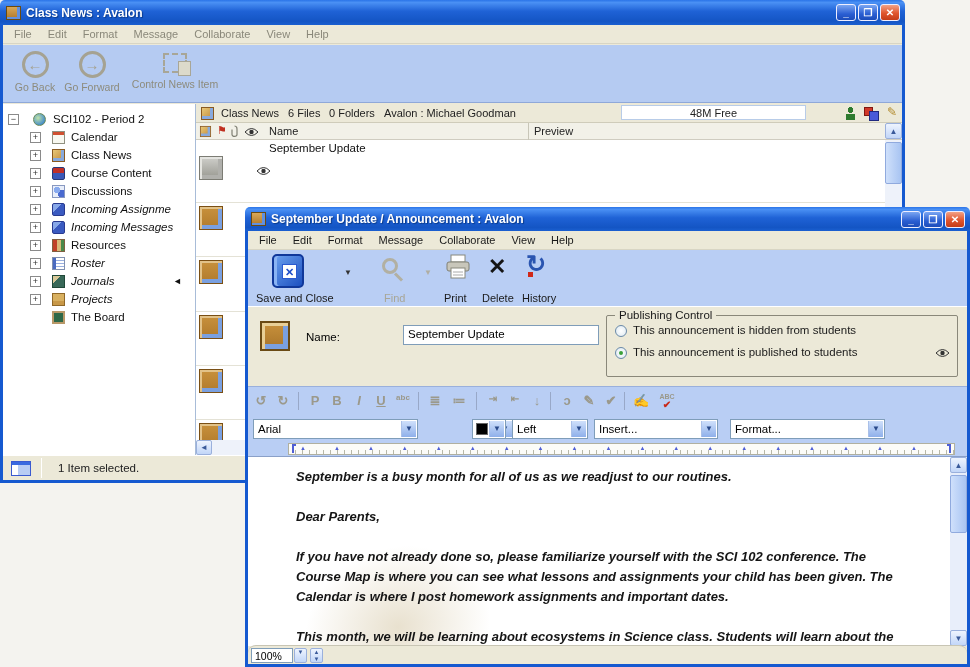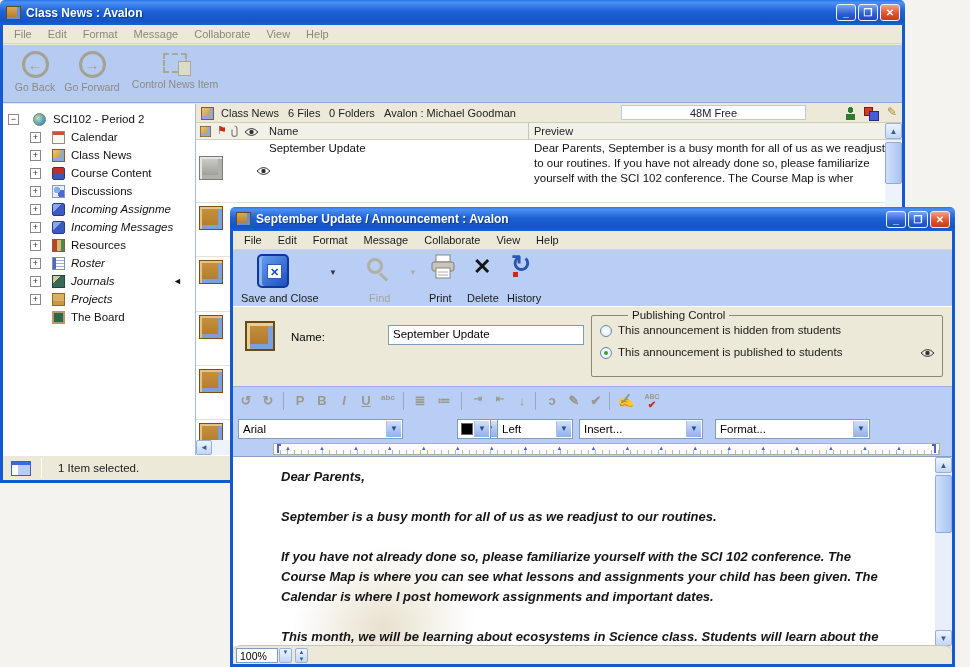--- a/index.html
+++ b/index.html
@@ -91,21 +91,21 @@
   .lbl { position:absolute; font-size:11px; color:#1a1a1a; white-space:nowrap; }
   .lbl-dim { color:#a8a696; }
   .caret { position:absolute; font-size:8px; color:#333; }
 
   .namerow { position:absolute; left:0; right:0; background:#ece9d8; border-top:1px solid #fff; }
   .ic-board { width:30px; height:30px; background:linear-gradient(#c8913c,#a9752a); border:2px solid #6a4a14;
     box-shadow:inset 3px 3px 0 #e8cf96, inset -8px -8px 0 -3px #7aa0e0; }
   .txtinput { position:absolute; background:#fff; border:1px solid #7f9db9; font-size:11.5px;
     padding:2px 4px; font-family:"Liberation Sans",sans-serif; }
   .grpbox { position:absolute; border:1px solid #8a887a; border-radius:2px; }
-  .grplegend { position:absolute; top:-7px; left:8px; background:#ece9d8; padding:0 4px; font-size:11.5px; color:#1a1a1a;margin-left:28px; }
+  .grplegend { position:absolute; top:-7px; left:8px; background:#ece9d8; padding:0 4px; font-size:11.5px; color:#1a1a1a; }
   .radio { position:absolute; width:12px; height:12px; border:1px solid #6a8aa8; border-radius:50%;
     background:radial-gradient(#fff,#dce8f0); }
   .radio.sel::after { content:""; position:absolute; left:3px; top:3px; width:4px; height:4px;
     border-radius:50%; background:#3aa03a; }
   .radlbl { position:absolute; font-size:11.5px; color:#1a1a1a; white-space:nowrap; }
 
   .fmtbar { position:absolute; left:0; right:0; background:#b9cef4; border-top:1px solid #9ab0dc; }
   .fico { position:absolute; top:6px; font-size:13px; font-weight:bold; color:#9b998b; text-align:center; width:18px; }
   .fsep { position:absolute; top:5px; width:1px; height:18px; background:#98a8c8; }
   .xpsel { position:absolute; height:20px; background:#fff; border:1px solid #7f9db9; font-size:11.5px;
@@ -274,21 +274,20 @@
         <div class="sb-btn" style="right:0;top:0;">▲</div>
       </div>
 
       <div class="abs" style="left:0;top:36px;right:17px;height:62px;">
         <div class="ic-item-gray abs" style="left:3px;top:16px;"></div>
         <svg class="abs" style="left:60px;top:26px;" width="15" height="10">
             <path d="M1 5 Q7.5 -2 14 5 Q7.5 12 1 5 Z" fill="none" stroke="#333"></path>
             <circle cx="7.5" cy="5" r="2.2" fill="#333"></circle>
           </svg>
         <span class="abs" style="left:73px;top:2px;font-size:11.5px;color:#111;">September Update</span>
-        <div class="abs" style="left:338px;top:1px;width:355px;height:60px;font-size:11.5px;line-height:15px;color:#111;overflow:hidden;">Dear Parents,  September is a busy month for all of us as we readjust to our routines.  If you have not already done so, please familiarize yourself with the SCI 102 conference. The Course Map is wher</div>
       </div>
 
       <div class="rowsep" style="top:98px;"></div>
       <div class="ic-item abs" style="left:3px;top:102px;"></div>
       <div class="rowsep" style="top:152px;"></div>
       <div class="ic-item abs" style="left:3px;top:156px;"></div>
       <div class="rowsep" style="top:207px;"></div>
       <div class="ic-item abs" style="left:3px;top:211px;"></div>
       <div class="rowsep" style="top:261px;"></div>
       <div class="ic-item abs" style="left:3px;top:265px;"></div>
@@ -305,21 +304,21 @@
     </div>
 
     <div class="statusbar" style="bottom:0;">
       <div class="ic-status abs" style="left:8px;top:5px;"></div>
       <div class="abs" style="left:38px;top:2px;width:1px;height:20px;background:#c8c5b4;border-right:1px solid #fff;"></div>
       <span class="abs" style="left:55px;top:6px;">1 Item selected.</span>
     </div>
   </div>
 </div>
 
-<div class="win" style="left:230px;top:207px;width:725px;height:460px;z-index:10;">
+<div class="win" style="left:245px;top:207px;width:725px;height:460px;z-index:10;">
   <div class="titlebar" style="height:24px;">
     <div class="ic-title"></div>
     <div class="titletext">September Update / Announcement : Avalon</div>
     <div class="tbtns">
       <div class="tbtn">_</div>
       <div class="tbtn">❐</div>
       <div class="tbtn close">✕</div>
     </div>
   </div>
   <div class="winbody" style="top:24px;">
@@ -423,22 +422,22 @@
     <div class="ruler" style="top:211px;height:14px;left:0;right:0;">
       <div class="ruler-in"></div>
       <div class="rmark" style="left:44px;border-right:none;border-bottom:none;"></div>
       <div class="rmark" style="right:16px;border-left:none;border-bottom:none;"></div>
       <div class="ruler-marks">▲▲▲▲▲▲▲▲▲▲▲▲▲▲▲▲▲▲▲</div>
     </div>
 
     <div class="editor" style="top:225px;height:190px;left:0;right:0;">
       <div class="wmark"></div>
       <div class="edtext">
+        <p>September is a busy month for all of us as we readjust to our routines.</p>
         <p>Dear Parents,</p>
-        <p>September is a busy month for all of us as we readjust to our routines.</p>
         <p>If you have not already done so, please familiarize yourself with the SCI 102 conference. The Course Map is where you can see what lessons and assignments your child has been given. The Calendar is where I post homework assignments and important dates.</p>
         <p>This month, we will be learning about ecosystems in Science class. Students will learn about the various components of an ecosystem, and will have a chance to view a live ecosystem in our lab work. We will also study microorganisms and the carbon cycle.</p>
       </div>
       <div class="vscroll">
         <div class="sb-btn" style="top:0;left:0;">▲</div>
         <div class="sb-thumb" style="left:0;right:0;top:18px;height:58px;"></div>
         <div class="sb-btn" style="bottom:0;left:0;">▼</div>
       </div>
     </div>
 

